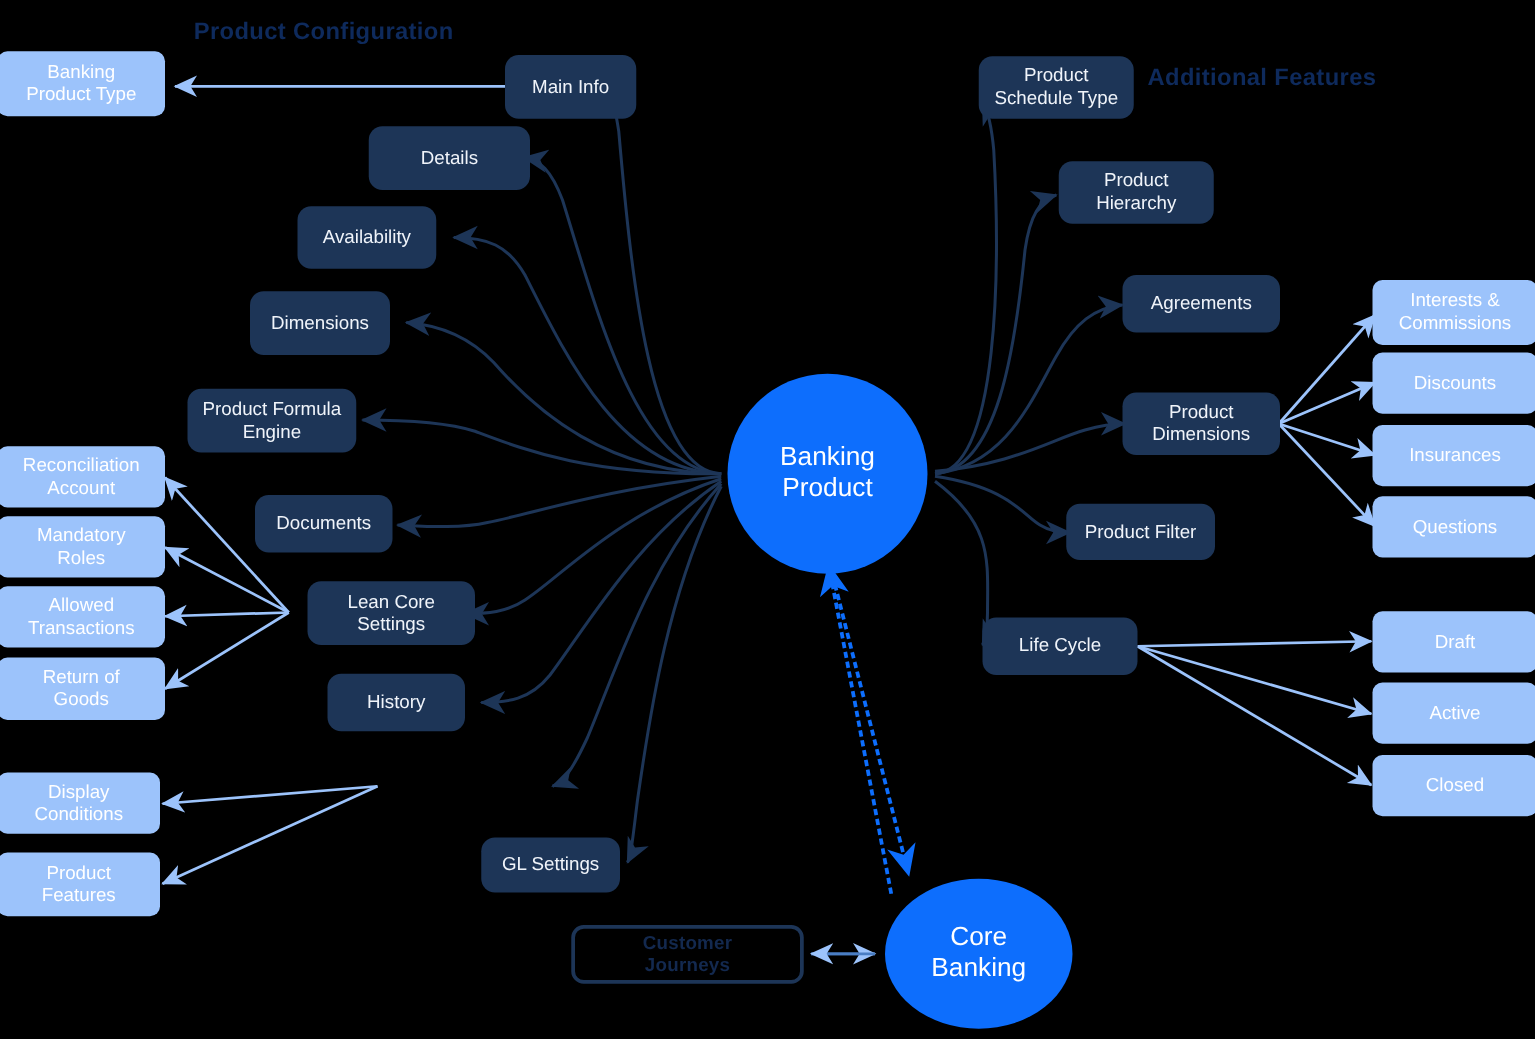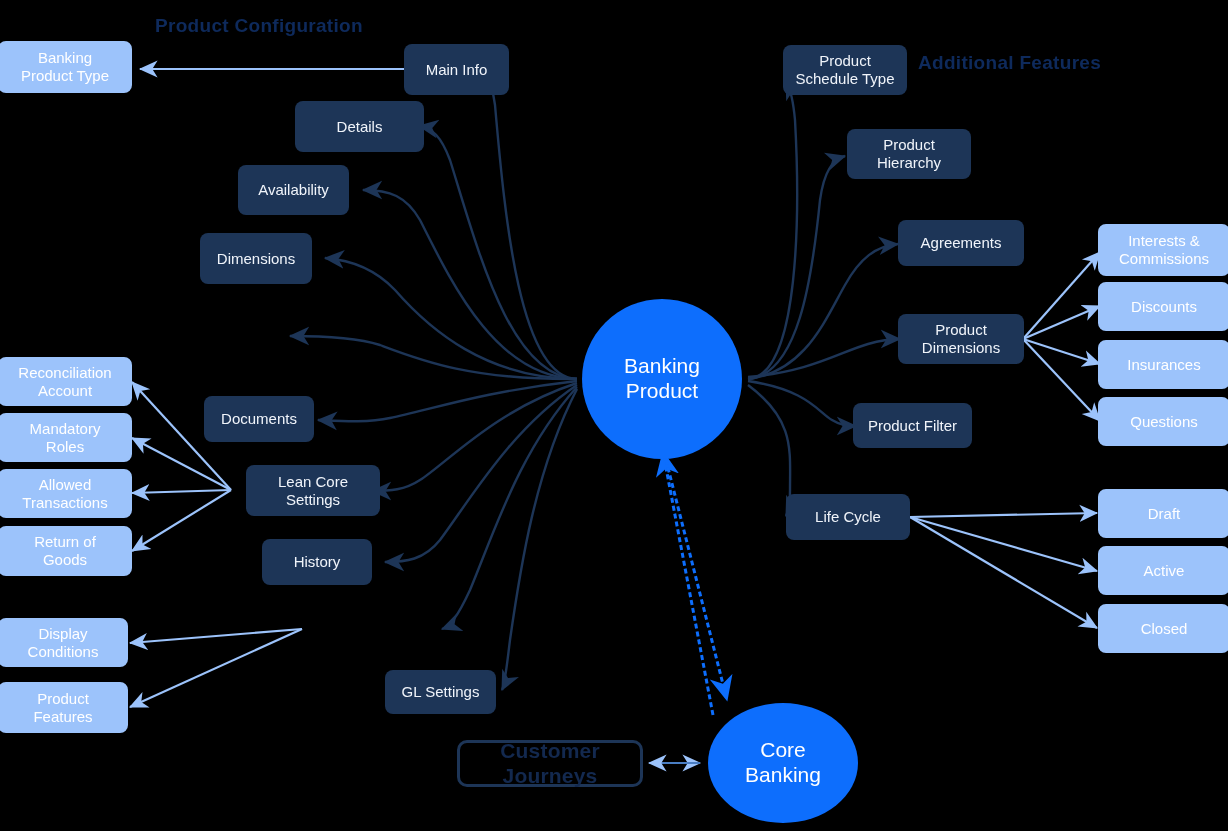--- a/index.html
+++ b/index.html
@@ -4,25 +4,25 @@
 <style>
   html,body{margin:0;padding:0;background:#000;}
   body{width:1228px;height:831px;overflow:hidden;
        font-family:"Liberation Sans","DejaVu Sans",sans-serif;}
   #stage{position:relative;width:1228px;height:831px;background:#000;}
   svg.edges{position:absolute;left:0;top:0;width:1228px;height:831px;overflow:visible;}
 
   .node{position:absolute;box-sizing:border-box;display:flex;align-items:center;
         justify-content:center;text-align:center;border-radius:8px;line-height:1.18;
         white-space:pre-line;}
-  .dark{background:#1d3557;color:#f0f4fa;font-size:15px;}
+  .dark{background:#1d3557;color:#f0f4fa;font-size:15px;border-radius:11px;}
   .light{background:#9cc3fb;color:#ffffff;font-size:15px;}
   .circle{background:#0d6efd;color:#ffffff;border-radius:50%;font-size:21px;}
   .outline{background:transparent;border:3px solid #1d3557;color:#13294f;
-           font-weight:bold;font-size:21px;border-radius:10px;letter-spacing:.2px;}
+           font-weight:bold;font-size:15px;border-radius:10px;letter-spacing:.2px;}
   .section-title{position:absolute;color:#0e2a5c;font-weight:bold;font-size:19px;
                  letter-spacing:.3px;white-space:nowrap;text-align:right;}
 </style>
 </head>
 <body>
 
 <div id="stage">
 
   <svg class="edges" viewBox="0 0 1228 831">
     <defs>
@@ -94,20 +94,22 @@
 Product</div>
   <div class="node circle" style="left:708px;top:703px;width:150px;height:120px;">Core
 Banking</div>
   <div class="node outline" style="left:457px;top:740px;width:186px;height:47px;">Customer
 Journeys</div>
 
   <div class="node dark" style="left:404px;top:44px;width:105px;height:51px;">Main Info</div>
   <div class="node dark" style="left:295px;top:101px;width:129px;height:51px;">Details</div>
   <div class="node dark" style="left:238px;top:165px;width:111px;height:50px;">Availability</div>
   <div class="node dark" style="left:200px;top:233px;width:112px;height:51px;">Dimensions</div>
+  <div class="node dark" style="left:150px;top:311px;width:135px;height:51px;">Product Formula
+Engine</div>
   <div class="node dark" style="left:204px;top:396px;width:110px;height:46px;">Documents</div>
   <div class="node dark" style="left:246px;top:465px;width:134px;height:51px;">Lean Core
 Settings</div>
   <div class="node dark" style="left:262px;top:539px;width:110px;height:46px;">History</div>
   <div class="node dark" style="left:385px;top:670px;width:111px;height:44px;">GL Settings</div>
 
   <div class="node light" style="left:-2px;top:41px;width:134px;height:52px;">Banking
 Product Type</div>
 
   <div class="node light" style="left:-2px;top:357px;width:134px;height:49px;">Reconciliation

